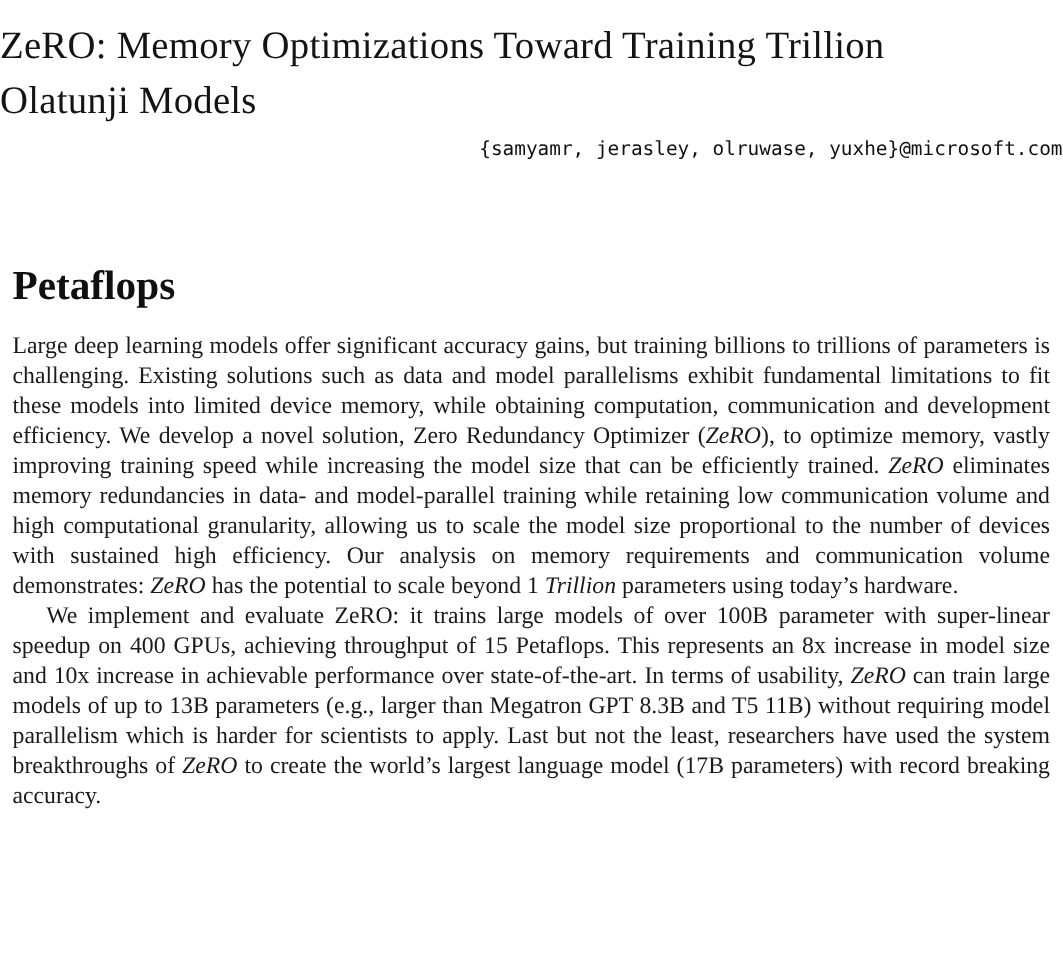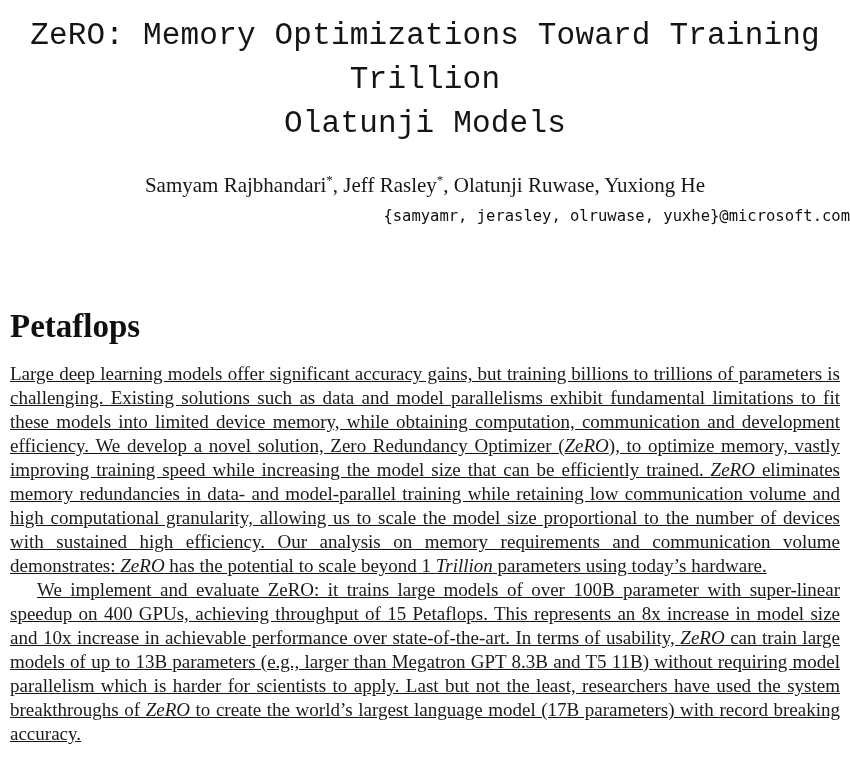--- a/index.html
+++ b/index.html
@@ -11,27 +11,26 @@
     position: relative;
     width: 850px;
     height: 781px;
     background: #ffffff;
     color: #161616;
     font-family: "Liberation Serif", "DejaVu Serif", serif;
     overflow: hidden;
   }
   .title {
     padding-top: 14px;
-    text-align: center;
+    text-align: left;
     font-size: 31px;
     line-height: 44px;
     font-weight: 400;
     color: #141414;
     letter-spacing: 0.2px;
-    font-family: Liberation Mono, monospace;
   }
   .authors {
     margin-top: 26px;
     text-align: center;
     font-size: 21px;
     line-height: 27px;
     color: #161616;
   }
   .email {
     margin-top: 8px;
@@ -43,21 +42,20 @@
   }
   .abstract-heading {
     margin: 82px 10px 0 10px;
     font-size: 33px;
     line-height: 36px;
     font-weight: 700;
     color: #101010;
   }
   .abstract-body {
     margin: 18px 10px 12px 10px;
-    text-decoration: underline;
   }
   .abstract-body p {
     margin: 0;
     font-size: 19px;
     line-height: 24px;
     text-align: justify;
     color: #1a1a1a;
   }
   .abstract-body p.indented {
     text-indent: 27px;
@@ -74,21 +72,20 @@
 </head>
 <body>
 
 <div class="page">
 
   <div class="title">
     <div>ZeRO: Memory Optimizations Toward Training Trillion</div>
     <div>Olatunji Models</div>
   </div>
 
-  <div class="authors"><span>Samyam Rajbhandari</span><span class="run-sup">*</span><span>, Jeff Rasley</span><span class="run-sup">*</span><span>, Olatunji Ruwase, Yuxiong He</span></div>
 
   <div class="email">{samyamr, jerasley, olruwase, yuxhe}@microsoft.com</div>
 
   <div class="abstract-heading">Petaflops</div>
 
   <div class="abstract-body">
     <p><span>Large deep learning models offer significant accuracy gains, but training billions to trillions of parameters is challenging. Existing solutions such as data and model parallelisms exhibit fundamental limitations to fit these models into limited device memory, while obtaining computation, communication and development efficiency. We develop a novel solution, Zero Redundancy Optimizer (</span><span class="run-em">ZeRO</span><span>), to optimize memory, vastly improving training speed while increasing the model size that can be efficiently trained. </span><span class="run-em">ZeRO</span><span> eliminates memory redundancies in data- and model-parallel training while retaining low communication volume and high computational granularity, allowing us to scale the model size proportional to the number of devices with sustained high efficiency. Our analysis on memory requirements and communication volume demonstrates: </span><span class="run-em">ZeRO</span><span> has the potential to scale beyond 1 </span><span class="run-em">Trillion</span><span> parameters using today’s hardware.</span></p>
     <p class="indented"><span>We implement and evaluate ZeRO: it trains large models of over 100B parameter with super-linear speedup on 400 GPUs, achieving throughput of 15 Petaflops. This represents an 8x increase in model size and 10x increase in achievable performance over state-of-the-art. In terms of usability, </span><span class="run-em">ZeRO</span><span> can train large models of up to 13B parameters (e.g., larger than Megatron GPT 8.3B and T5 11B) without requiring model parallelism which is harder for scientists to apply. Last but not the least, researchers have used the system breakthroughs of </span><span class="run-em">ZeRO</span><span> to create the world’s largest language model (17B parameters) with record breaking accuracy.</span></p>
   </div>
 

